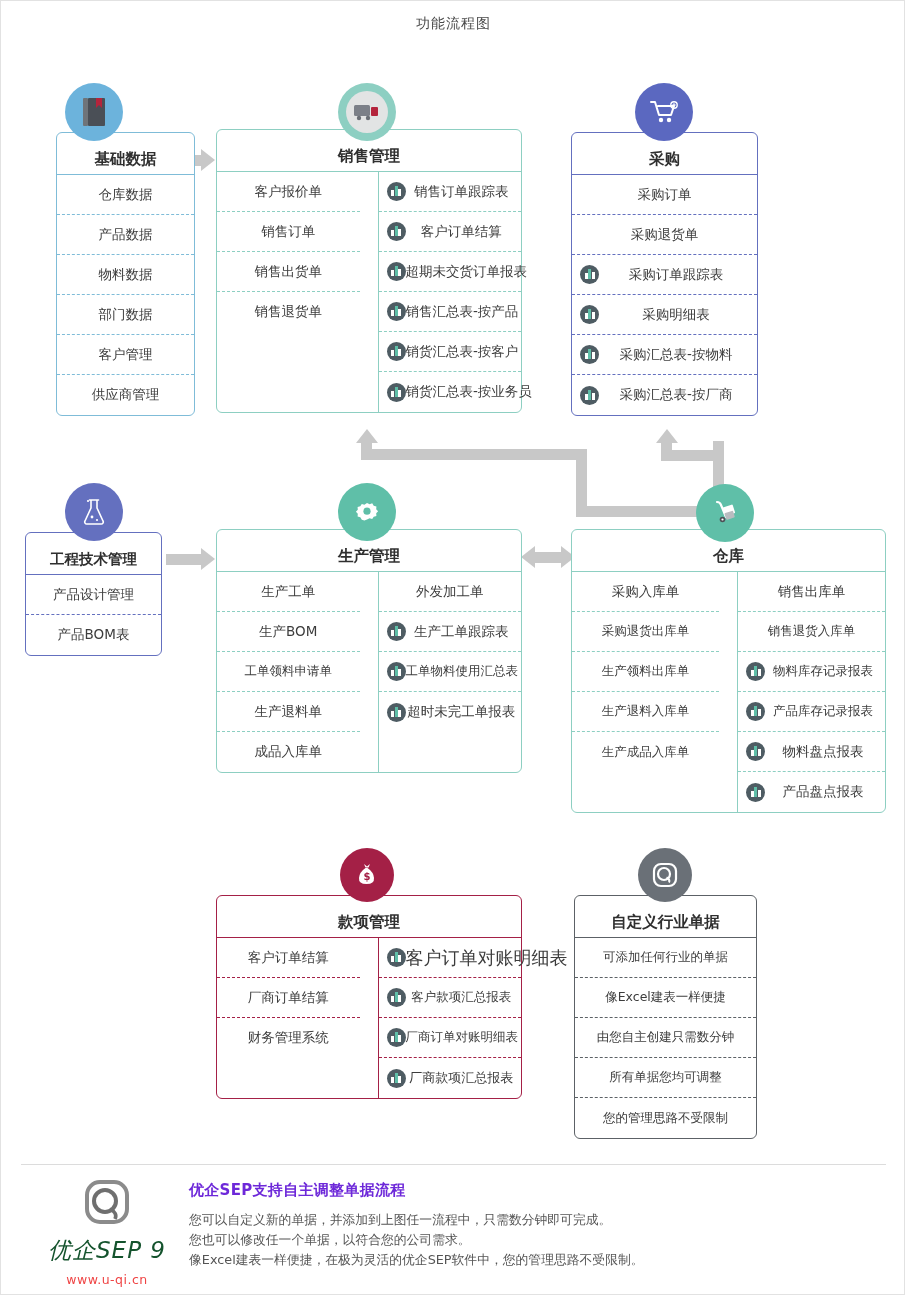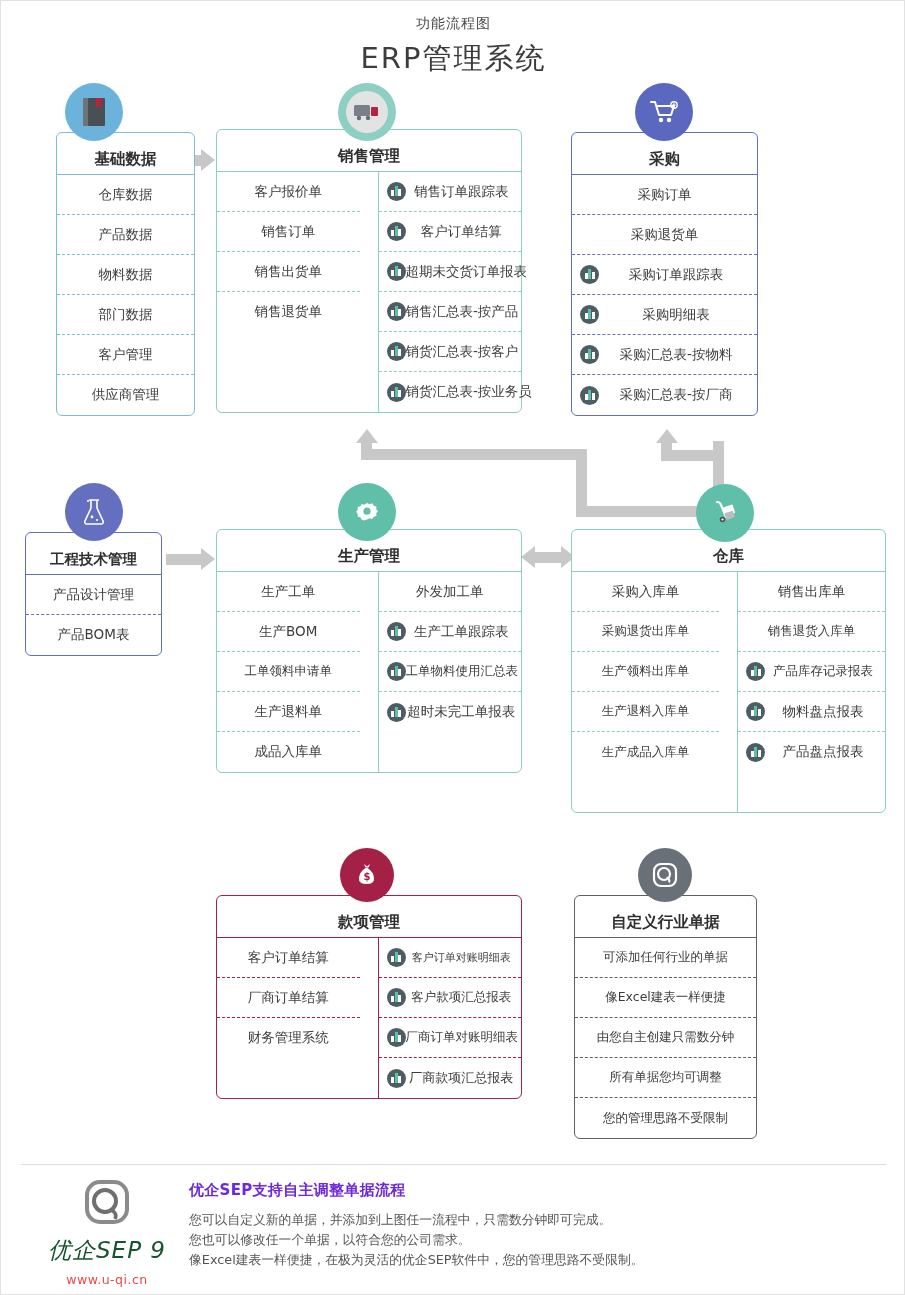--- a/index.html
+++ b/index.html
@@ -114,21 +114,20 @@
   .logo-url  { font-size: 12.5px; color: #ef4444; margin-top: 6px; letter-spacing: .5px; }
   .foot-head { position: absolute; left: 188px; top: 1180px; font-size: 15px; font-weight: bold; color: #6d28d9; letter-spacing: .3px; }
   .foot-lines { position: absolute; left: 188px; top: 1209px; font-size: 12.8px; color: #555; line-height: 20px; }
 </style>
 </head>
 <body>
 
 <div id="page">
 
   <div class="subtitle">功能流程图</div>
-  <div class="maintitle">ERP管理系统</div>
 
   <div class="conn" style="left:165px; top:154px; width:40px; height:11px;"></div>
   <div class="arrowhead ah-right" style="left:200px; top:148px;"></div>
 
   <div class="conn" style="left:165px; top:553px; width:40px; height:11px;"></div>
   <div class="arrowhead ah-right" style="left:200px; top:547px;"></div>
 
   <div class="conn" style="left:532px; top:551px; width:34px; height:11px;"></div>
   <div class="arrowhead ah-left" style="left:520px; top:545px;"></div>
   <div class="arrowhead ah-right" style="left:560px; top:545px;"></div>
@@ -359,20 +358,28 @@
       </div>
       <div class="col divided">
         <div class="row">销售出库单</div>
         <div class="row" style="font-size:12.5px;">销售退货入库单</div>
         <div class="row has-icon">
           <span class="rpt">
               <i class="b1"></i>
               <i class="b2"></i>
               <i class="b3"></i>
             </span>
+          <span class="rtext" style="font-size:12.5px;">物料库存记录报表</span>
+        </div>
+        <div class="row has-icon">
+          <span class="rpt">
+              <i class="b1"></i>
+              <i class="b2"></i>
+              <i class="b3"></i>
+            </span>
           <span class="rtext" style="font-size:12.5px;">产品库存记录报表</span>
         </div>
         <div class="row has-icon">
           <span class="rpt">
               <i class="b1"></i>
               <i class="b2"></i>
               <i class="b3"></i>
             </span>
           <span class="rtext">物料盘点报表</span>
         </div>
@@ -406,21 +413,21 @@
         <div class="row last">财务管理系统</div>
         <div class="row blank"></div>
       </div>
       <div class="col divided">
         <div class="row has-icon">
           <span class="rpt">
               <i class="b1"></i>
               <i class="b2"></i>
               <i class="b3"></i>
             </span>
-          <span class="rtext" style="font-size:11px;font-family:Liberation Serif, serif;">客户订单对账明细表</span>
+          <span class="rtext" style="font-size:18px;font-family:Liberation Serif, serif;">客户订单对账明细表</span>
         </div>
         <div class="row has-icon">
           <span class="rpt">
               <i class="b1"></i>
               <i class="b2"></i>
               <i class="b3"></i>
             </span>
           <span class="rtext" style="font-size:12.5px;">客户款项汇总报表</span>
         </div>
         <div class="row has-icon">

